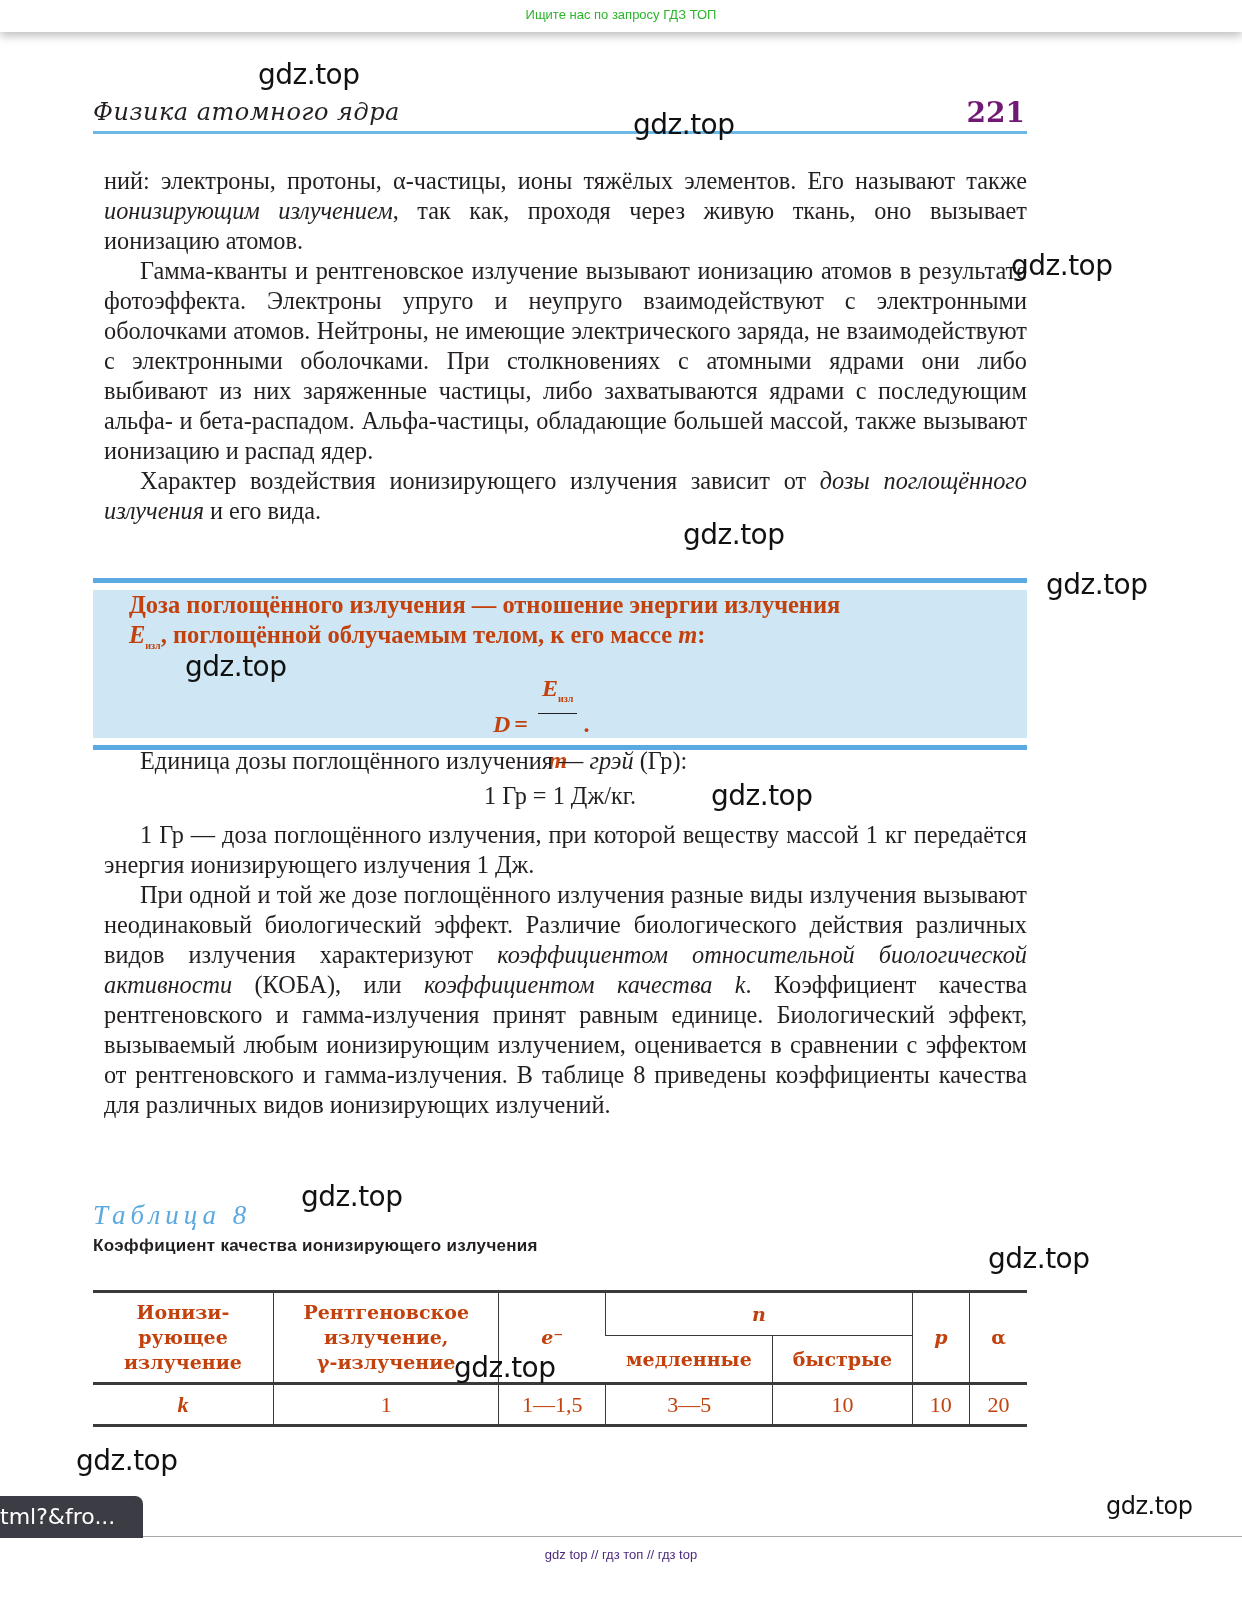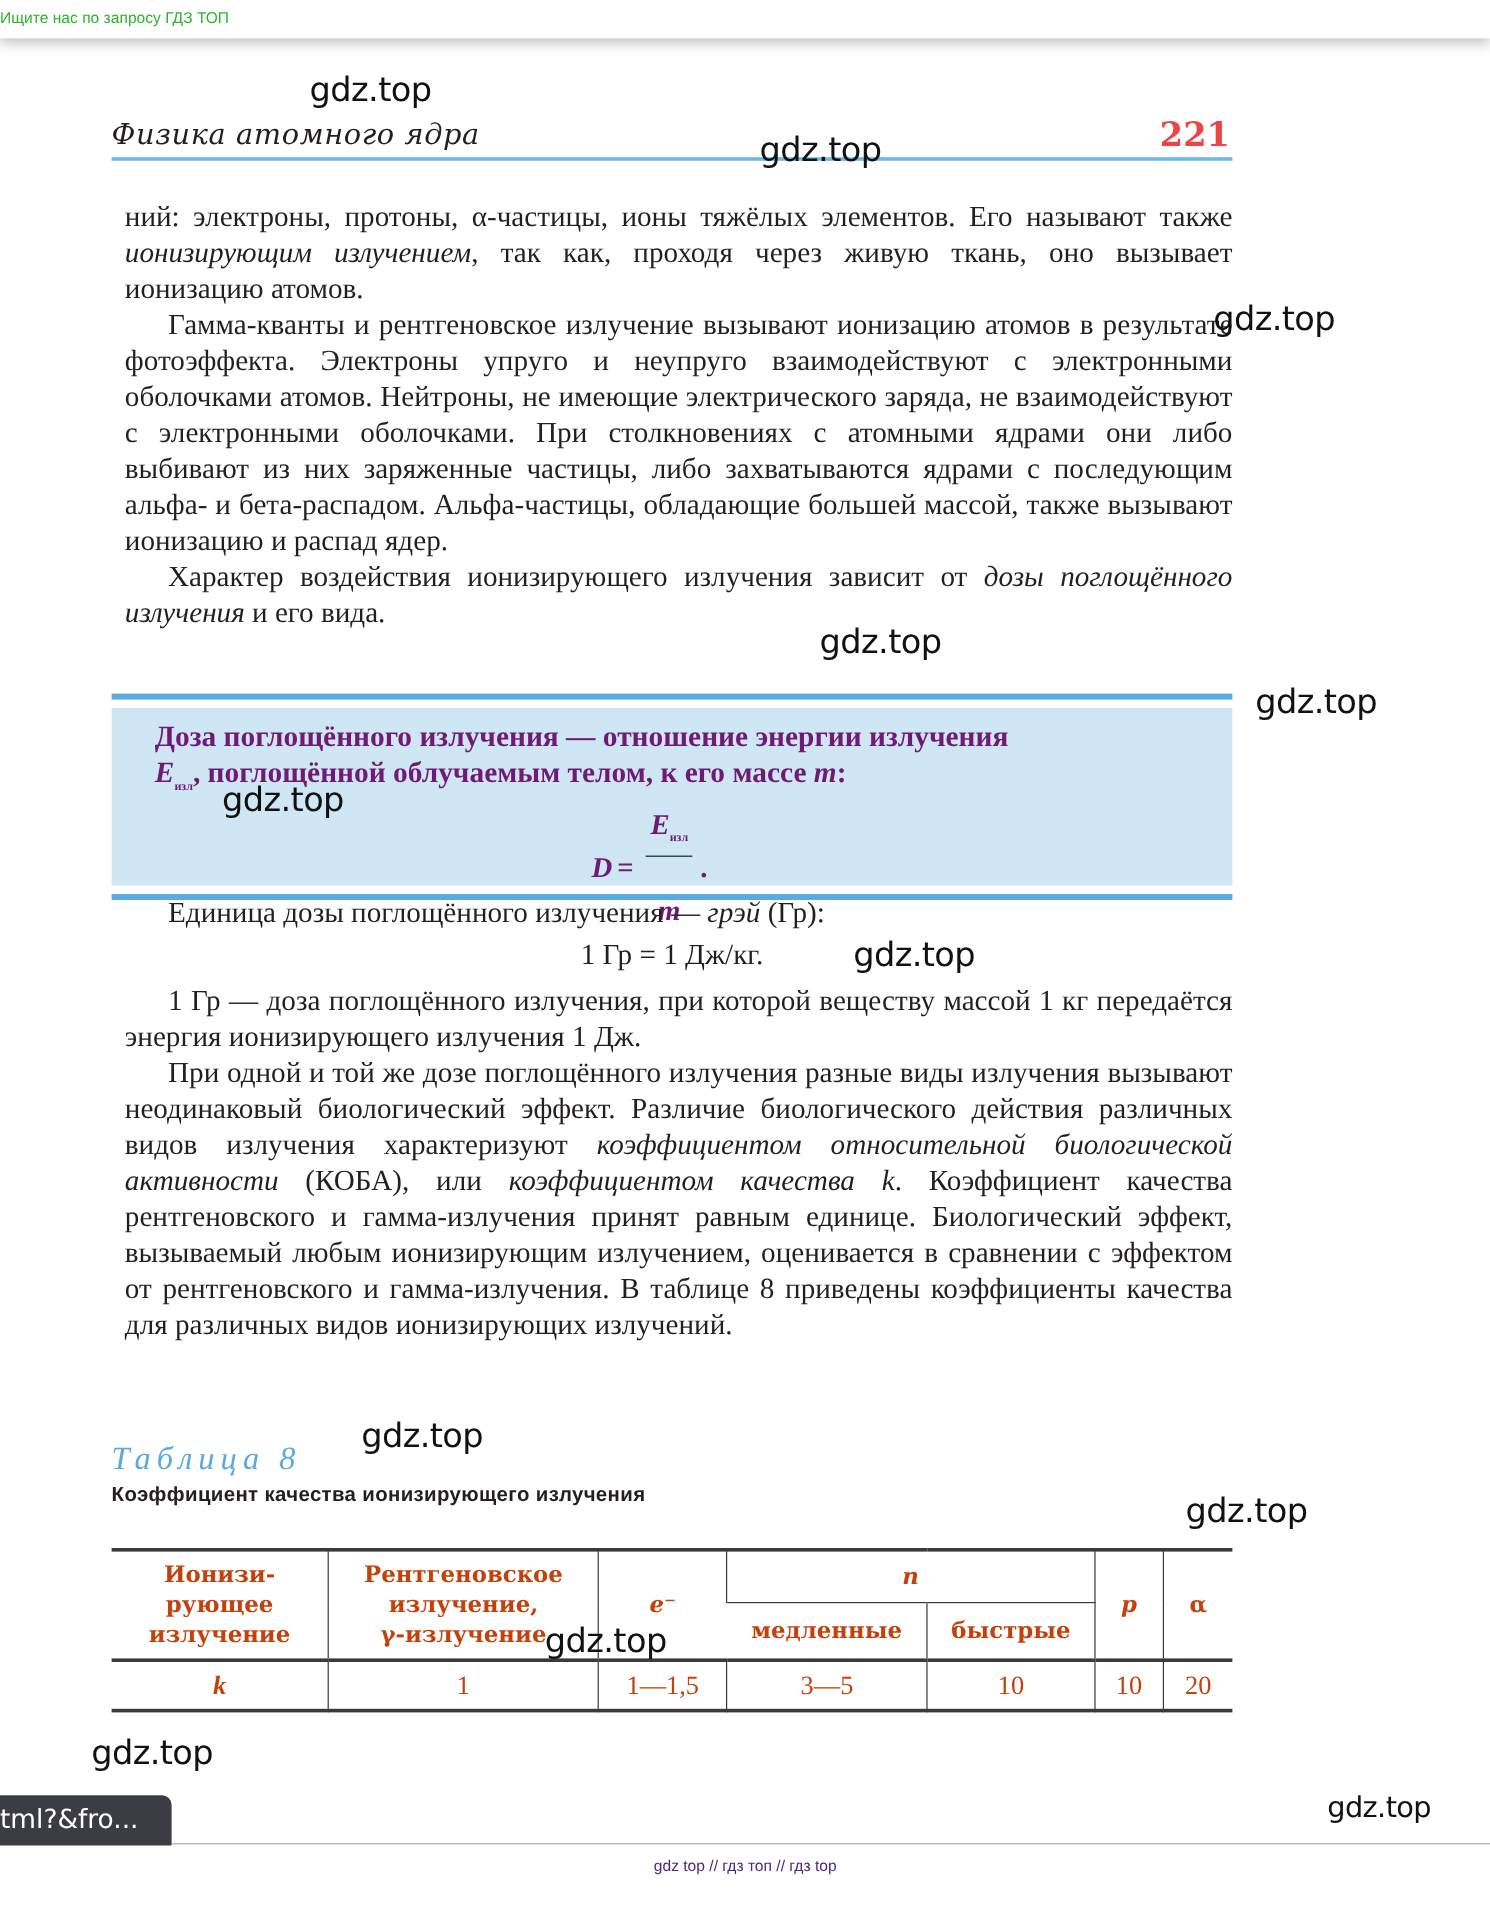--- a/index.html
+++ b/index.html
@@ -1,21 +1,21 @@
 <!DOCTYPE html>
 <html><head>
   <meta charset="utf-8">
   <style>
     * { box-sizing: border-box; margin: 0; padding: 0; }
     html, body { width: 1242px; height: 1610px; background: #ffffff; overflow: hidden; }
     body { position: relative; font-family: "DejaVu Serif", serif; color: #231f20; }
 
     .top-banner {
       position: absolute; left: 0; top: 0; width: 1242px; height: 32px;
-      background: #ffffff; text-align: left;
+      background: #ffffff; text-align: center;
       font-family: "Liberation Sans", sans-serif; font-size: 13px; color: #2bb52b;
       line-height: 30px;
       box-shadow: 0 4px 10px rgba(0,0,0,0.25);
       z-index: 2;
     }
 
     .page {
       position: absolute; left: 93px; top: 32px; width: 934px;
     }
 
@@ -23,43 +23,43 @@
       position: absolute; left: 0; top: 64px; width: 934px; height: 38px;
       border-bottom: 3px solid #6cb8e6;
     }
     .running-head .title {
       position: absolute; left: 0; top: 2px;
       font-family: "DejaVu Serif", serif; font-style: italic; font-size: 24px; color: #231f20;
       letter-spacing: 0.5px;
     }
     .running-head .pagenum {
       position: absolute; right: 2px; top: 0px;
-      font-family: "DejaVu Serif", serif; font-weight: bold; font-size: 28px; color: #ef4444;
+      font-family: "DejaVu Serif", serif; font-weight: bold; font-size: 28px; color: #701a75;
     }
 
     .body-text {
       position: absolute; left: 0; width: 934px;
       font-family: "Liberation Serif", serif; font-size: 24.3px; line-height: 30px;
       text-align: justify; color: #231f20;
     }
     .body-text p { text-indent: 36px; margin-left: 11px; }
     .body-text p.noindent { text-indent: 0; }
     .body-text em { font-style: italic; }
 
     .def-box {
       position: absolute; left: 0; top: 546px; width: 934px; height: 172px;
       border-top: 5px solid #5aa9e0; border-bottom: 5px solid #5aa9e0;
       background: #ffffff;
     }
     .def-box .inner {
       position: absolute; left: 0; right: 0; top: 7px; bottom: 7px;
       background: #cfe6f5;
-      padding: 10px 36px 0 36px;
+      padding: 0 36px 0 36px;
       font-family: "Liberation Serif", serif; font-weight: bold; font-size: 24.5px; line-height: 30px;
-      color: #701a75;
+      color: #c2410c;
     }
     .def-box .formula {
       position: absolute; left: 400px; top: 84px;
       font-family: "Liberation Serif", serif; font-weight: bold; font-style: italic; font-size: 24px;
       display: flex; align-items: center;
     }
     .frac { display: inline-flex; flex-direction: column; align-items: center; margin: 0 6px; gap: 32px; }
     .frac .num { border-bottom: 1.5px solid #231f20; padding: 0 4px; line-height: 28px; }
     .frac .den { line-height: 28px; }
     sub { font-size: 10px; font-style: normal; font-weight: bold; margin-top: 44px; }

